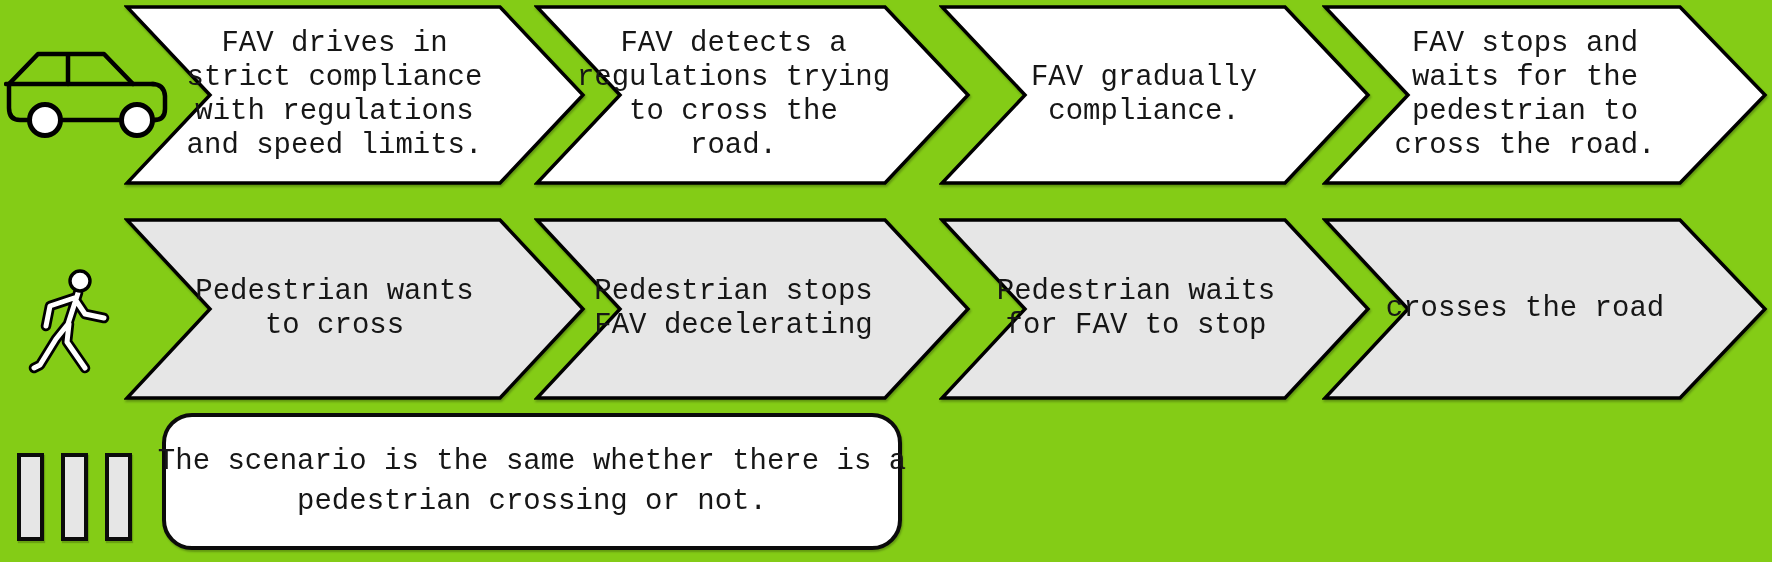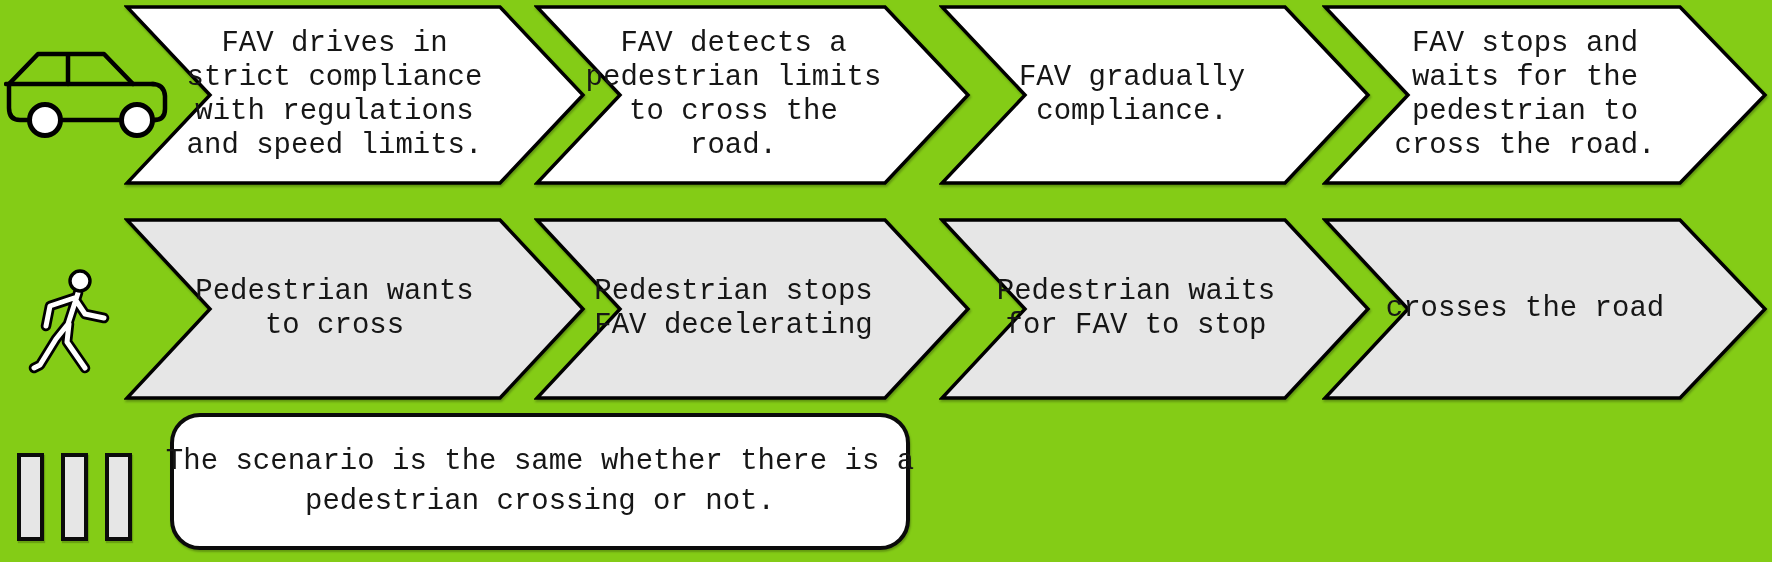--- a/index.html
+++ b/index.html
@@ -16,21 +16,20 @@
   .chev .txt div{white-space:nowrap;}
   .r1 .txt{height:176px;}
   .r2 .txt{height:178px;text-align:right;}
   .lane-icon{position:absolute;}
   #note-box{
     position:absolute;left:162px;top:413px;width:740px;height:137px;box-sizing:border-box;
     border:4px solid #0b0b0b;border-radius:30px;background:#ffffff;
     display:flex;flex-direction:column;justify-content:center;align-items:center;
     font-size:29px;line-height:40px;text-align:center;
     box-shadow:1px 2px 2px rgba(0,0,0,0.25);
-    margin-left:8px;
   }
   #note-box div{white-space:nowrap;}
   #crosswalk{position:absolute;left:17px;top:453px;display:flex;gap:17px;}
   #crosswalk .bar{
     width:27px;height:88px;box-sizing:border-box;border:4px solid #0b0b0b;background:#e6e6e6;
     box-shadow:1px 2px 1px rgba(0,0,0,0.2);
   }
 </style>
 </head>
 <body>
@@ -70,31 +69,31 @@
         <div>and speed limits.</div>
       </div>
   </div>
 
   <div class="chev r1" style="left:534px;top:4px">
     <svg width="437" height="182" viewBox="-3 -3 437 182">
       <polygon points="0,0 348,0 431,88 348,176 0,176 83,88" stroke="#000000" stroke-width="3.5" fill="#ffffff"></polygon>
     </svg>
     <div class="txt" style="left:88px;width:223px">
         <div>FAV detects a</div>
-        <div>pedestrian limits</div>
+        <div>regulations trying</div>
         <div>to cross the</div>
         <div>road.</div>
       </div>
   </div>
 
   <div class="chev r1" style="left:939px;top:4px">
     <svg width="432" height="182" viewBox="-3 -3 432 182">
       <polygon points="0,0 343,0 426,88 343,176 0,176 83,88" stroke="#000000" stroke-width="3.5" fill="#ffffff"></polygon>
     </svg>
-    <div class="txt" style="left:84px;width:218px">
+    <div class="txt" style="left:96px;width:218px">
         <div>FAV gradually</div>
         <div>compliance.</div>
       </div>
   </div>
 
   <div class="chev r1" style="left:1322px;top:4px">
     <svg width="446" height="182" viewBox="-3 -3 446 182">
       <polygon points="0,0 355,0 440,88 355,176 0,176 83,88" stroke="#000000" stroke-width="3.5" fill="#ffffff"></polygon>
     </svg>
     <div class="txt" style="left:88px;width:230px">

